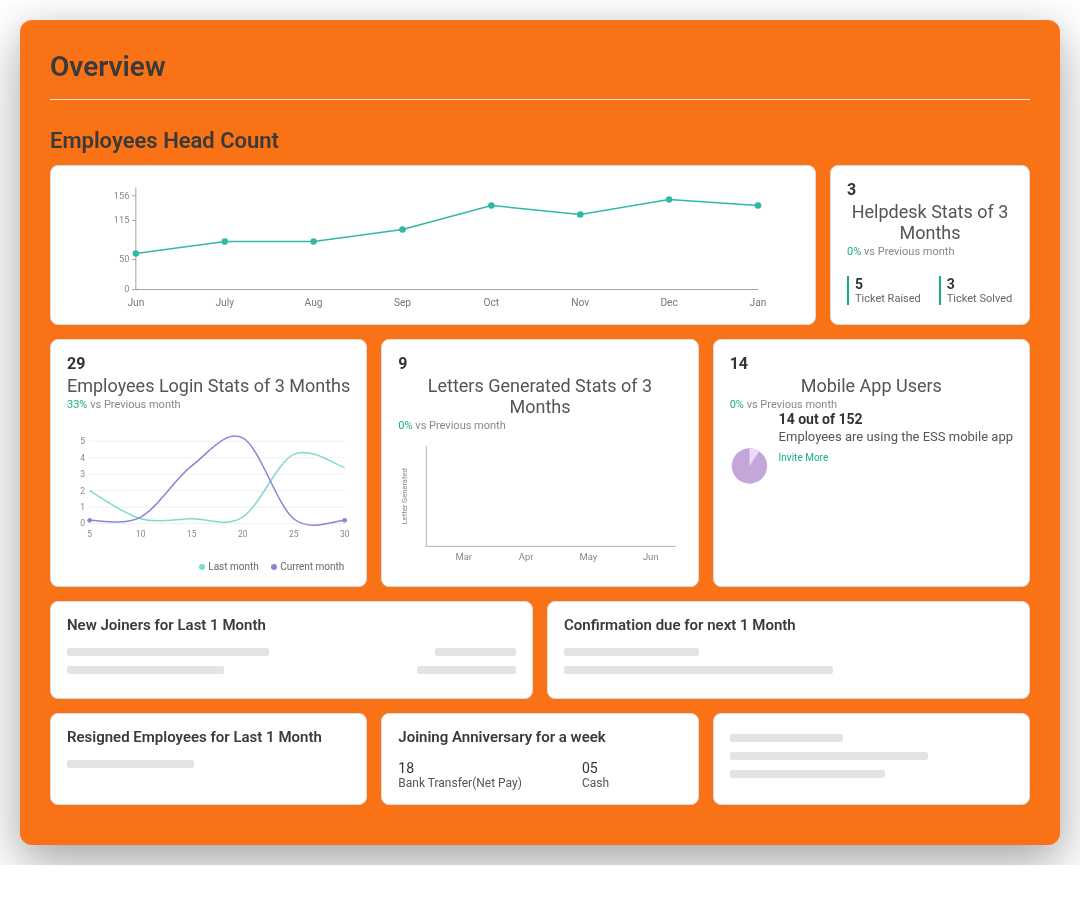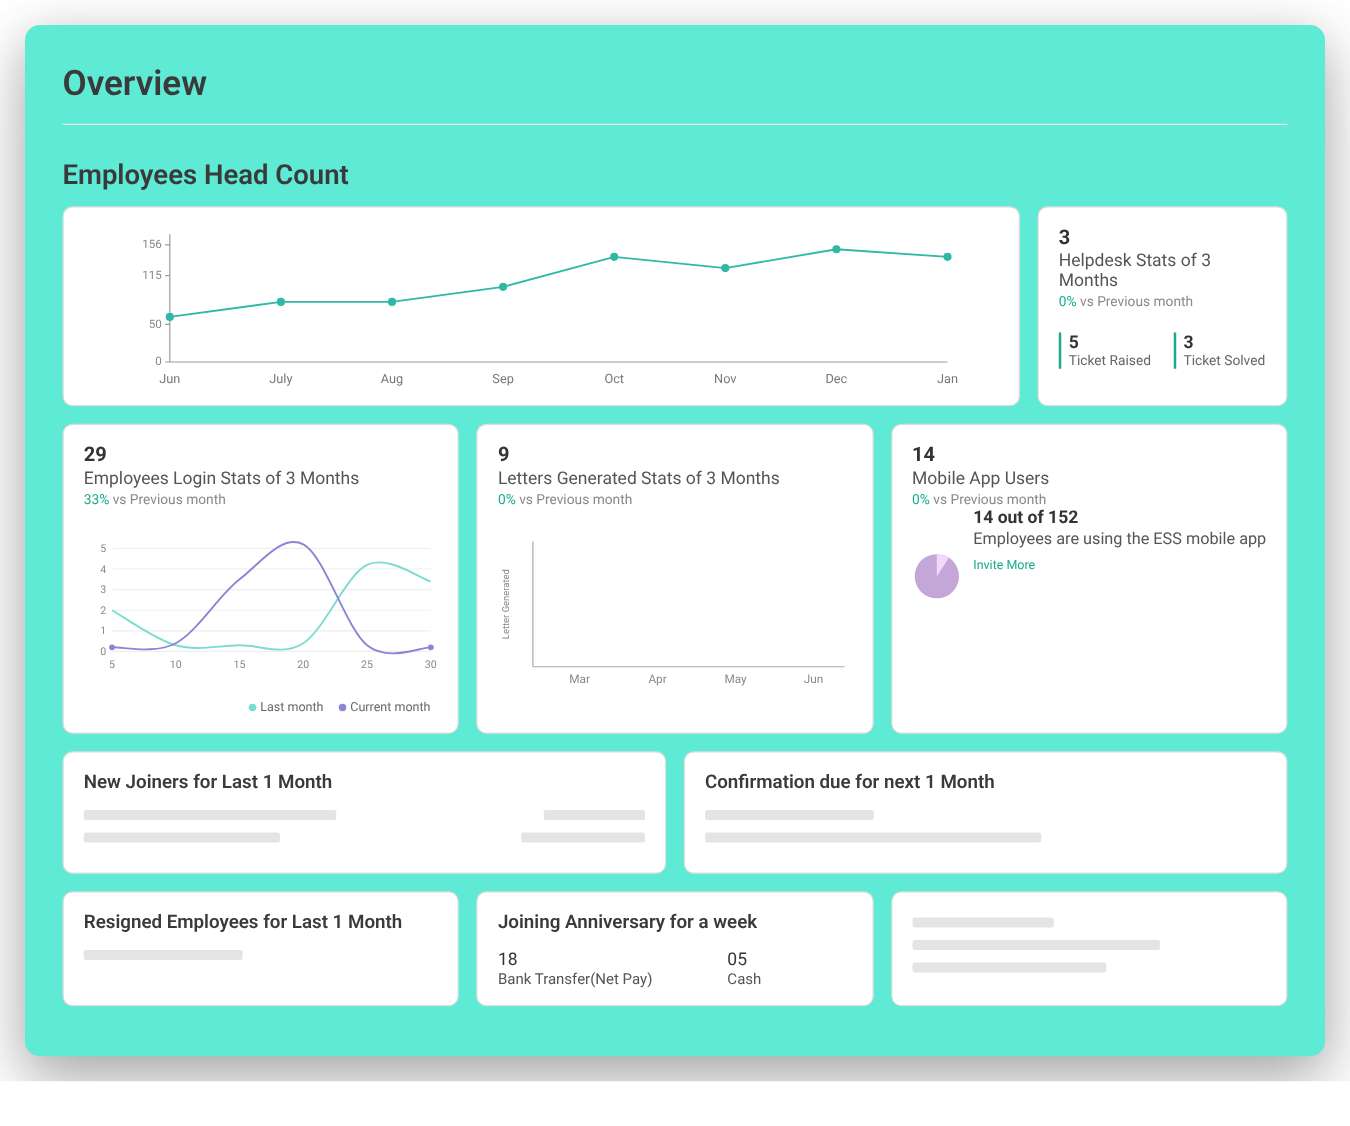--- a/index.html
+++ b/index.html
@@ -4,21 +4,21 @@
 <style>
   * { box-sizing: border-box; margin: 0; padding: 0; }
   body {
     font-family: -apple-system, BlinkMacSystemFont, "Segoe UI", Roboto, "Helvetica Neue", Arial, sans-serif;
     background: #fff;
     padding: 20px;
     color: #333;
   }
   .page {
     width: 1040px;
-    background: #5eead4;
+    background: #f97316;
     border-radius: 12px;
     padding: 30px 30px 40px 30px;
     box-shadow: 0 10px 40px rgba(0,0,0,0.25), 0 30px 60px rgba(0,0,0,0.15);
     margin: 0 auto;
   }
   .page-title {
     font-size: 28px;
     font-weight: 600;
     color: #3a3a3a;
     padding-bottom: 16px;
@@ -34,21 +34,21 @@
   .row { display: flex; gap: 14px; margin-bottom: 14px; }
   .card {
     background: #fff;
     border: 1px solid #dcdcdc;
     border-radius: 8px;
     padding: 14px 16px;
   }
   .headcount-chart { flex: 1; height: 160px; position: relative; }
   .helpdesk-card { width: 200px; }
   .stat-num { font-size: 16px; font-weight: 700; color: #333; }
-  .stat-label { font-size: 14px; color: #555; margin-top: 2px; }
+  .stat-label { font-size: 18px; color: #555; margin-top: 2px; text-align: center; }
   .stat-sub { font-size: 11px; color: #888; margin-top: 2px; }
   .stat-sub .pct { color: #1aab8a; }
   .helpdesk-sub-row { display: flex; gap: 18px; margin-top: 18px; }
   .helpdesk-sub { border-left: 2px solid #1aab8a; padding-left: 6px; }
   .helpdesk-sub .n { font-weight: 700; font-size: 14px; }
   .helpdesk-sub .t { font-size: 11px; color: #666; }
   .triple { flex: 1; height: 248px; display:flex; flex-direction:column; }
   .triple svg { flex: 1; }
   .legend-row { font-size: 10px; color: #666; text-align:right; padding-right:6px; padding-top:4px;}
   .legend-dot { display:inline-block; width:6px; height:6px; border-radius:50%; margin: 0 3px 0 10px; vertical-align: middle;}

